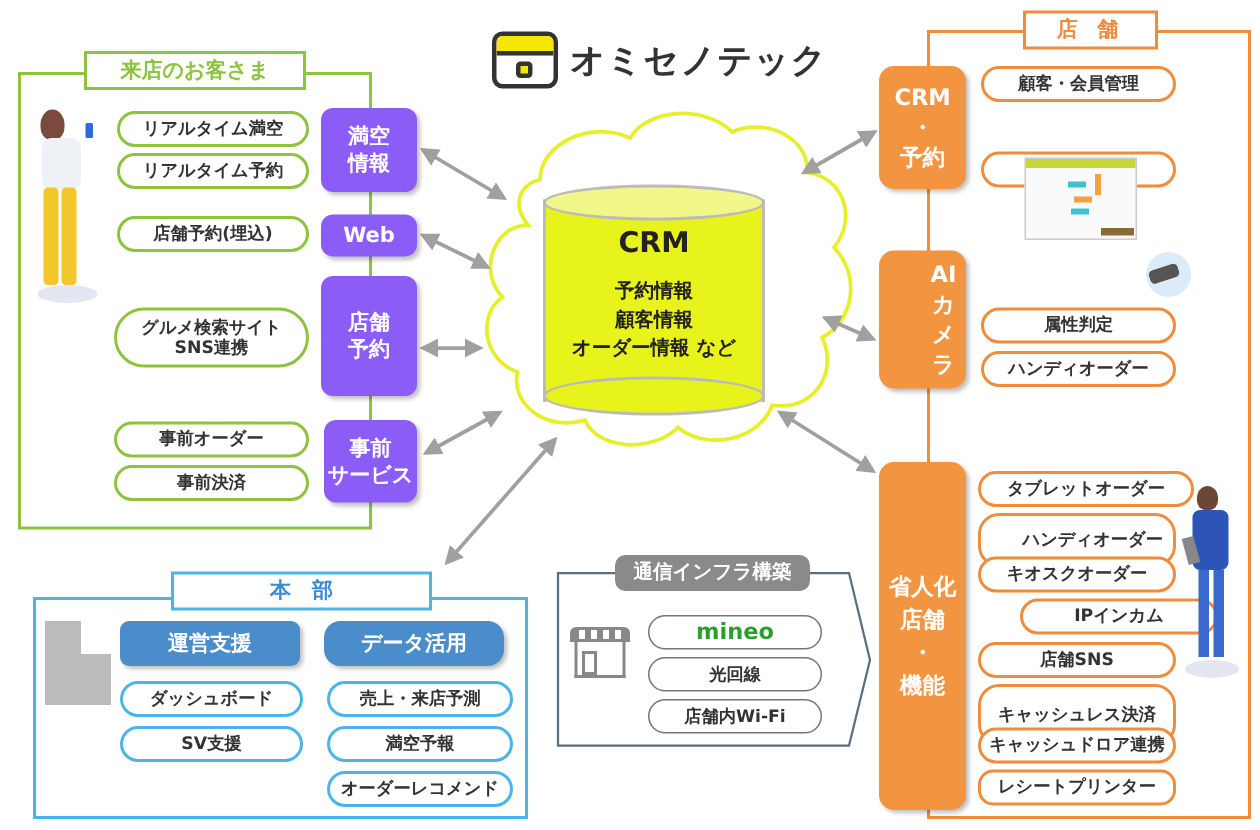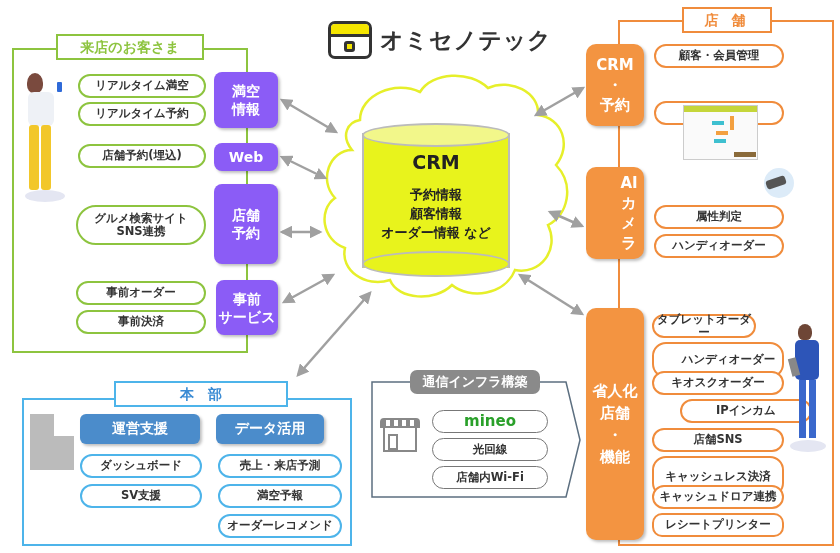--- a/index.html
+++ b/index.html
@@ -119,21 +119,21 @@
 
 <div class="box box-o" style="left:586px;top:167px;width:58px;height:92px;white-space:pre-line;padding-left:28px;"><span>AI
 カメラ</span></div>
 <div class="pill pill-o" style="left:654px;top:205px;width:130px;height:24px;">属性判定</div>
 <div class="pill pill-o" style="left:654px;top:234px;width:130px;height:24px;">ハンディオーダー</div>
 
 <div class="box box-o" style="left:586px;top:308px;width:58px;height:232px;white-space:pre-line;font-size:15px;line-height:22px;"><span>省人化
 店舗
 ・
 機能</span></div>
-<div class="pill pill-o" style="left:652px;top:314px;width:104px;height:24px;">タブレットオーダー</div>
+<div class="pill pill-o" style="left:652px;top:314px;width:144px;height:24px;">タブレットオーダー</div>
 <div class="pill pill-o" style="left:652px;top:342px;width:132px;height:36px;padding-left:21px;">ハンディオーダー</div>
 <div class="pill pill-o" style="left:652px;top:371px;width:132px;height:24px;">キオスクオーダー</div>
 <div class="pill pill-o" style="left:680px;top:399px;width:132px;height:24px;">IPインカム</div>
 <div class="pill pill-o" style="left:652px;top:428px;width:132px;height:24px;">店舗SNS</div>
 <div class="pill pill-o" style="left:652px;top:456px;width:132px;height:41px;">キャッシュレス決済</div>
 <div class="pill pill-o" style="left:652px;top:485px;width:132px;height:24px;">キャッシュドロア連携</div>
 <div class="pill pill-o" style="left:652px;top:513px;width:132px;height:24px;border-radius:10px;">レシートプリンター</div>
 
 <div class="abs" style="left:790px;top:320px;width:40px;height:135px;">
   <div style="position:absolute;left:0;top:120px;width:36px;height:12px;border-radius:50%;background:#e4e6f2;"></div>
@@ -146,21 +146,21 @@
 
 <div class="abs frame-blue" style="left:22px;top:398px;width:330px;height:148px;"></div>
 <div class="title-tag frame-blue" style="left:114px;top:381px;width:174px;height:26px;color:#3a8bd4;">本　部</div>
 <div class="abs" style="left:30px;top:414px;width:44px;height:56px;">
   <div style="position:absolute;left:0;top:0;width:24px;height:56px;background:#bbb;"></div>
   <div style="position:absolute;left:22px;top:22px;width:22px;height:34px;background:#bbb;"></div>
 </div>
 <div class="box box-b" style="left:80px;top:414px;width:120px;height:30px;">
     <span>運営支援</span>
   </div>
-<div class="box box-b" style="left:216px;top:414px;width:108px;height:30px;">
+<div class="box box-b" style="left:216px;top:414px;width:120px;height:30px;border-radius:11px;">
     <span>データ活用</span>
   </div>
 <div class="pill pill-b" style="left:80px;top:454px;width:122px;height:24px;">ダッシュボード</div>
 <div class="pill pill-b" style="left:80px;top:484px;width:122px;height:24px;">SV支援</div>
 <div class="pill pill-b" style="left:218px;top:454px;width:124px;height:24px;">売上・来店予測</div>
 <div class="pill pill-b" style="left:218px;top:484px;width:124px;height:24px;">満空予報</div>
 <div class="pill pill-b" style="left:218px;top:514px;width:124px;height:24px;">オーダーレコメンド</div>
 
 <div class="abs" style="left:410px;top:370px;width:130px;height:24px;background:#8a8a8a;color:#fff;border-radius:7px;font-size:13px;font-weight:bold;text-align:center;line-height:24px;">通信インフラ構築</div>
 <div class="abs" style="left:380px;top:418px;width:40px;height:34px;">

